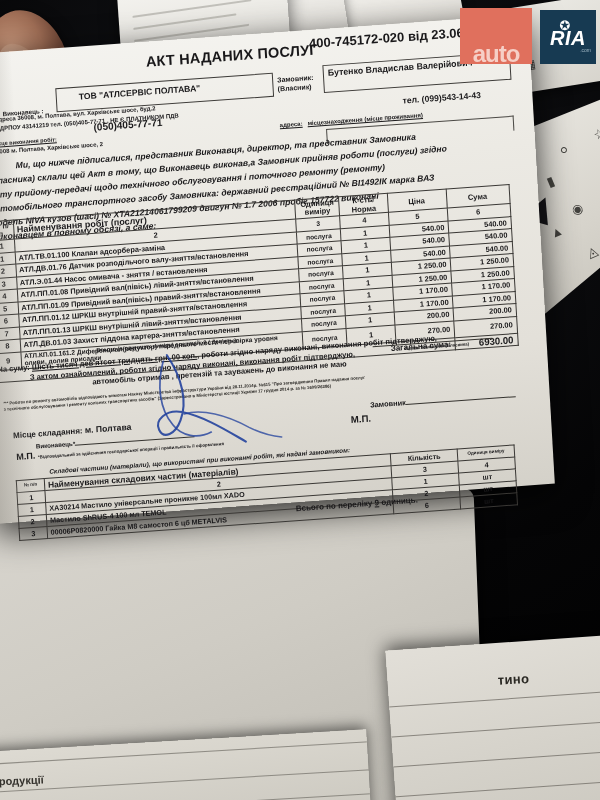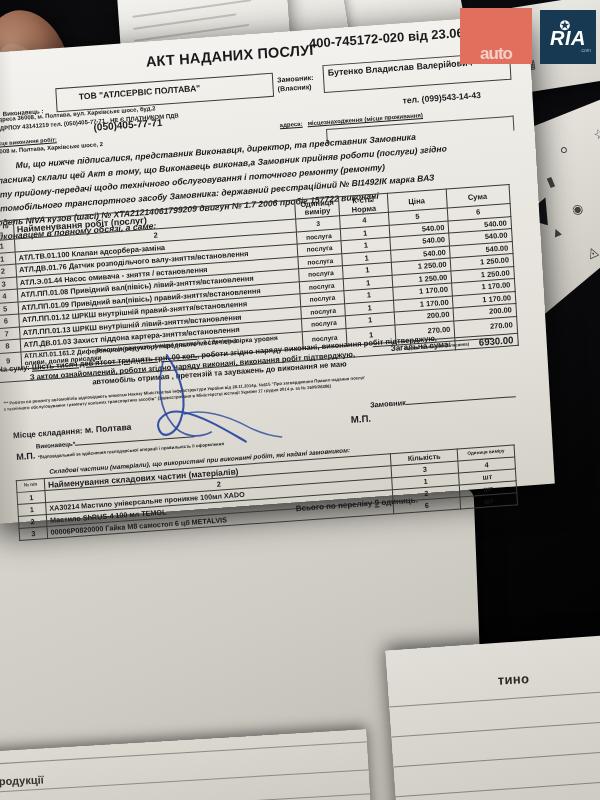--- a/index.html
+++ b/index.html
@@ -185,21 +185,21 @@
   .vsogo2 u{text-decoration:underline;}
 
   
   .signature{position:absolute;left:150px;top:310px;width:200px;height:110px;pointer-events:none;}
 
   
   .wm-auto{
     position:absolute;left:460px;top:8px;width:72px;height:56px;
     background:#e0705d;display:flex;align-items:center;justify-content:center;
   }
-  .wm-auto span{color:#f6cfc6;font-size:17px;font-weight:700;letter-spacing:-1px;margin-top:36px;}
+  .wm-auto span{color:#f6cfc6;font-size:24px;font-weight:700;letter-spacing:-1px;margin-top:36px;}
   .wm-ria{
     position:absolute;left:540px;top:10px;width:56px;height:54px;
     background:#173a52;display:flex;align-items:center;justify-content:center;flex-direction:column;
   }
   .wm-ria .star{color:#ffffff;font-size:13px;line-height:8px;margin-bottom:-1px;margin-left:-6px;}
   .wm-ria .rt{color:#ffffff;font-size:20px;font-weight:700;font-style:italic;letter-spacing:.5px;line-height:18px;}
   .wm-ria .dc{color:#9fb6c4;font-size:5px;align-self:flex-end;margin-right:5px;line-height:6px;}
 </style>
 </head>
 <body>

